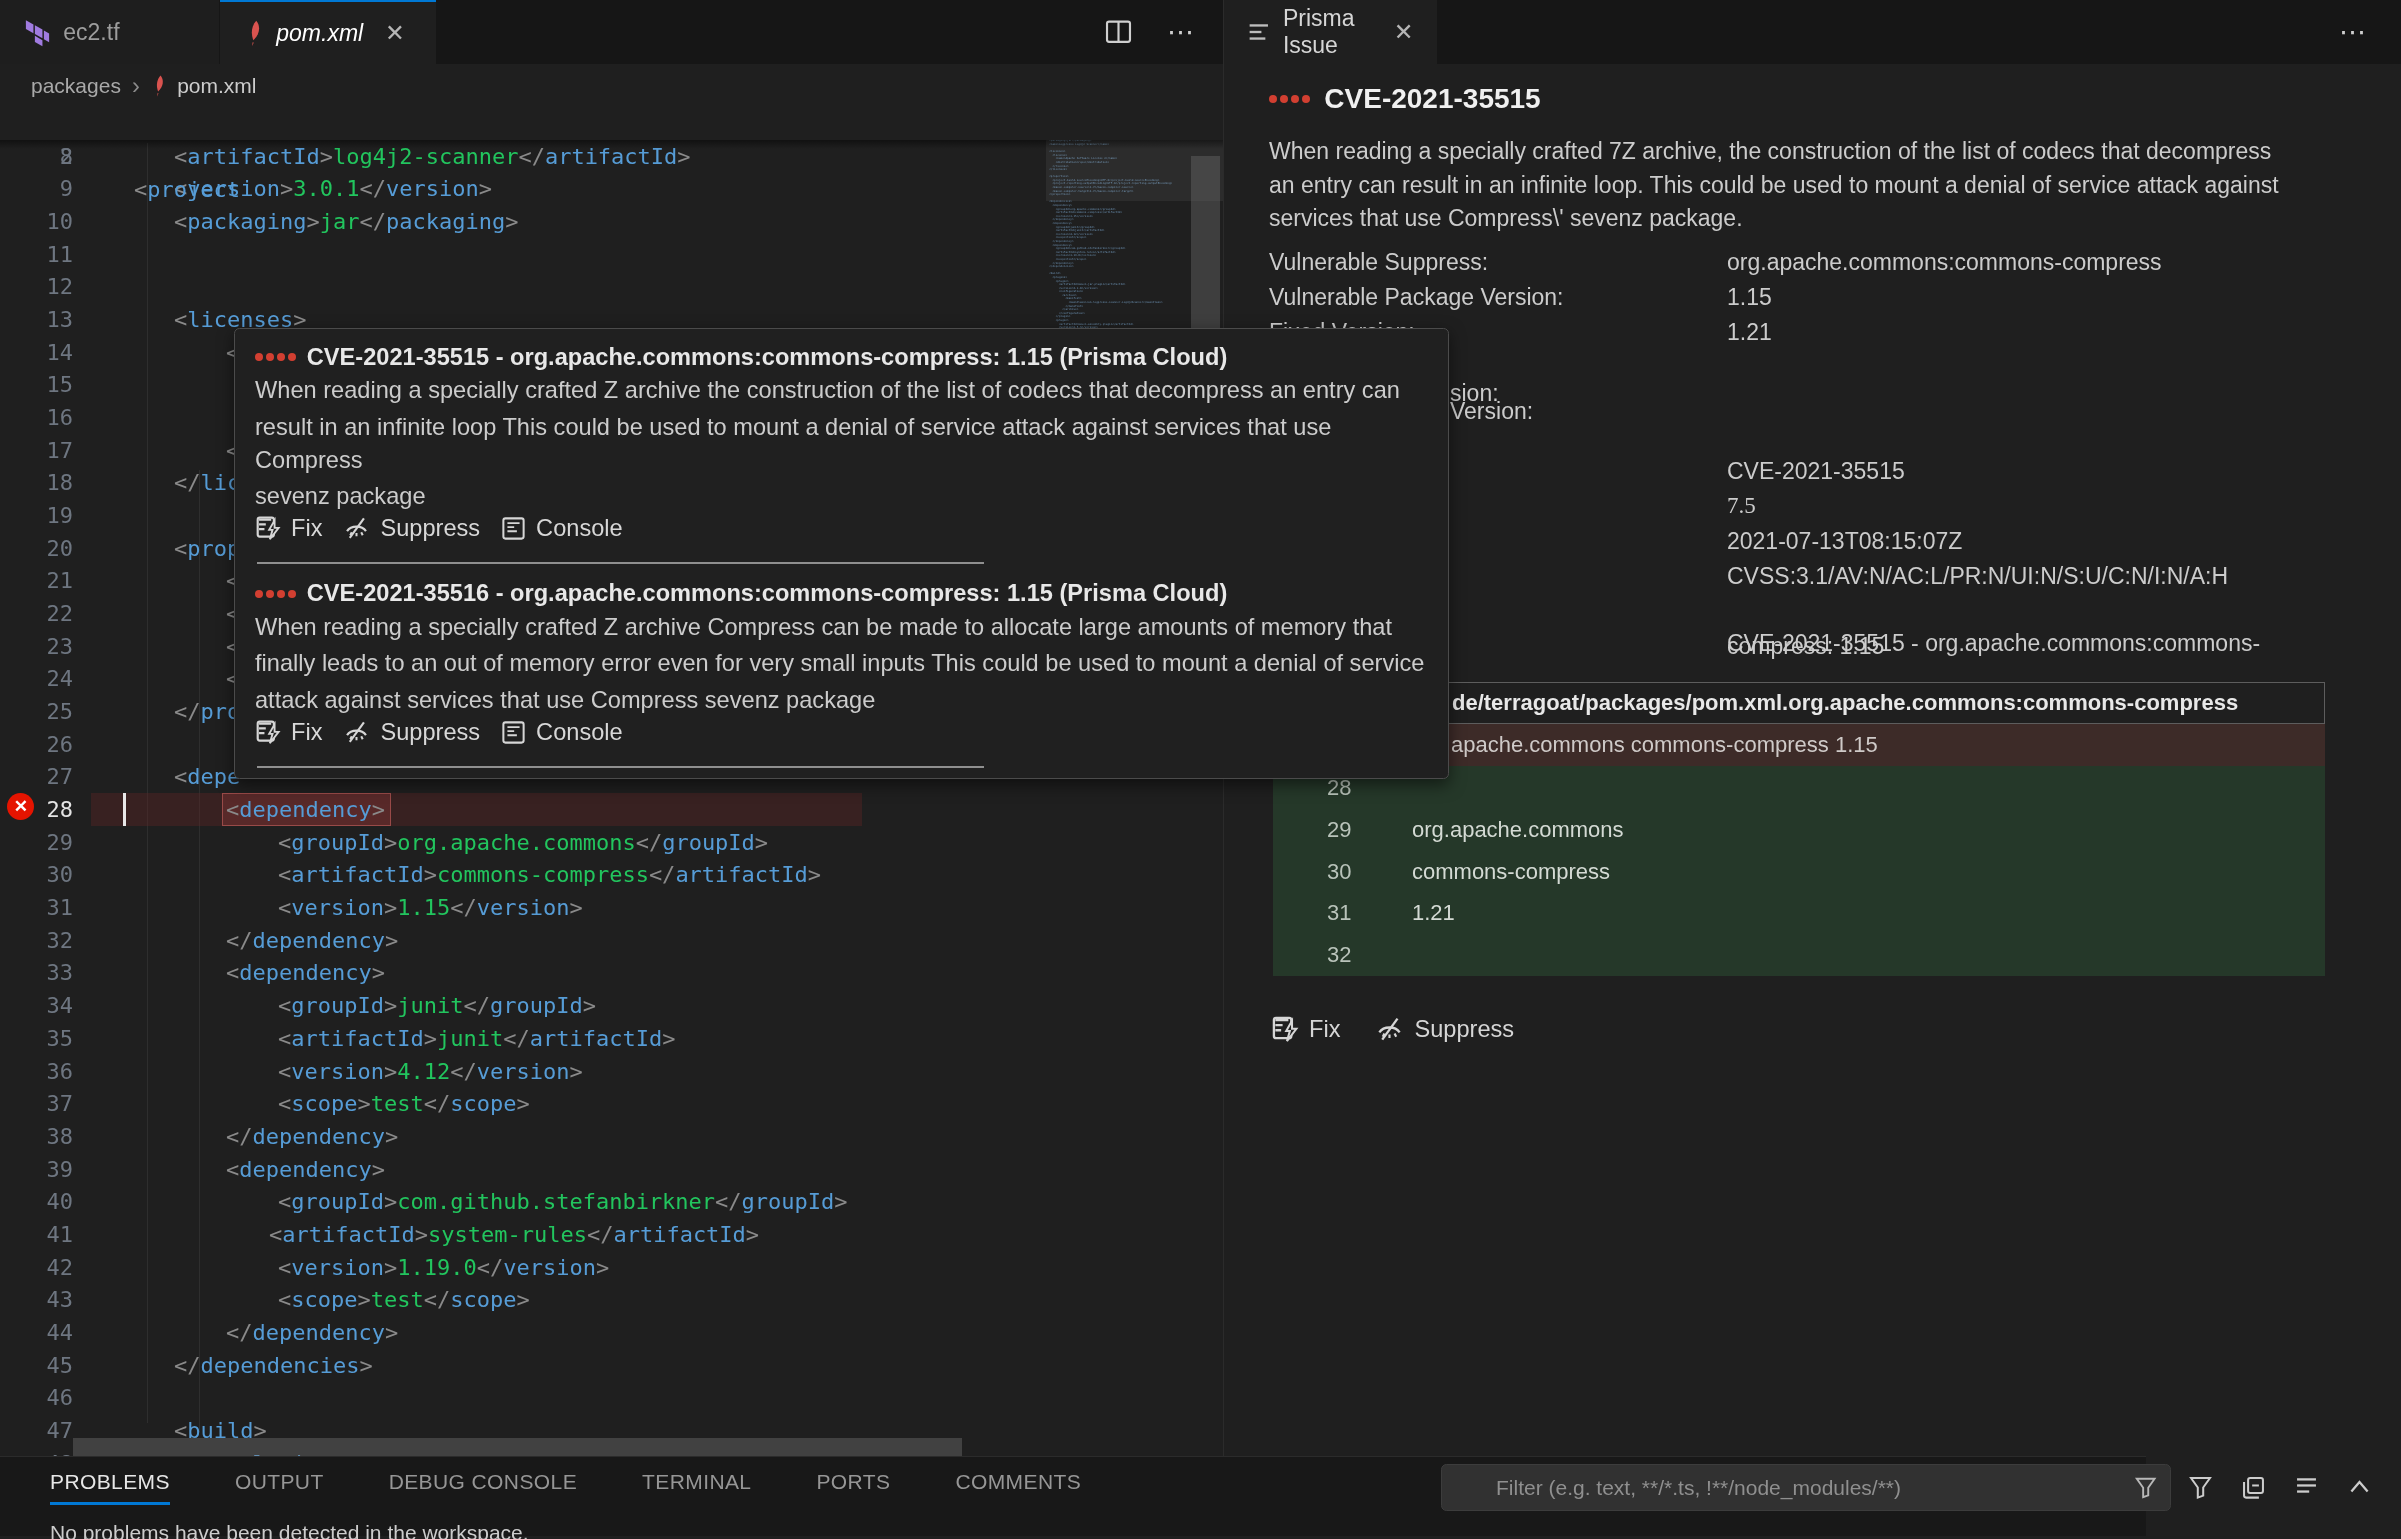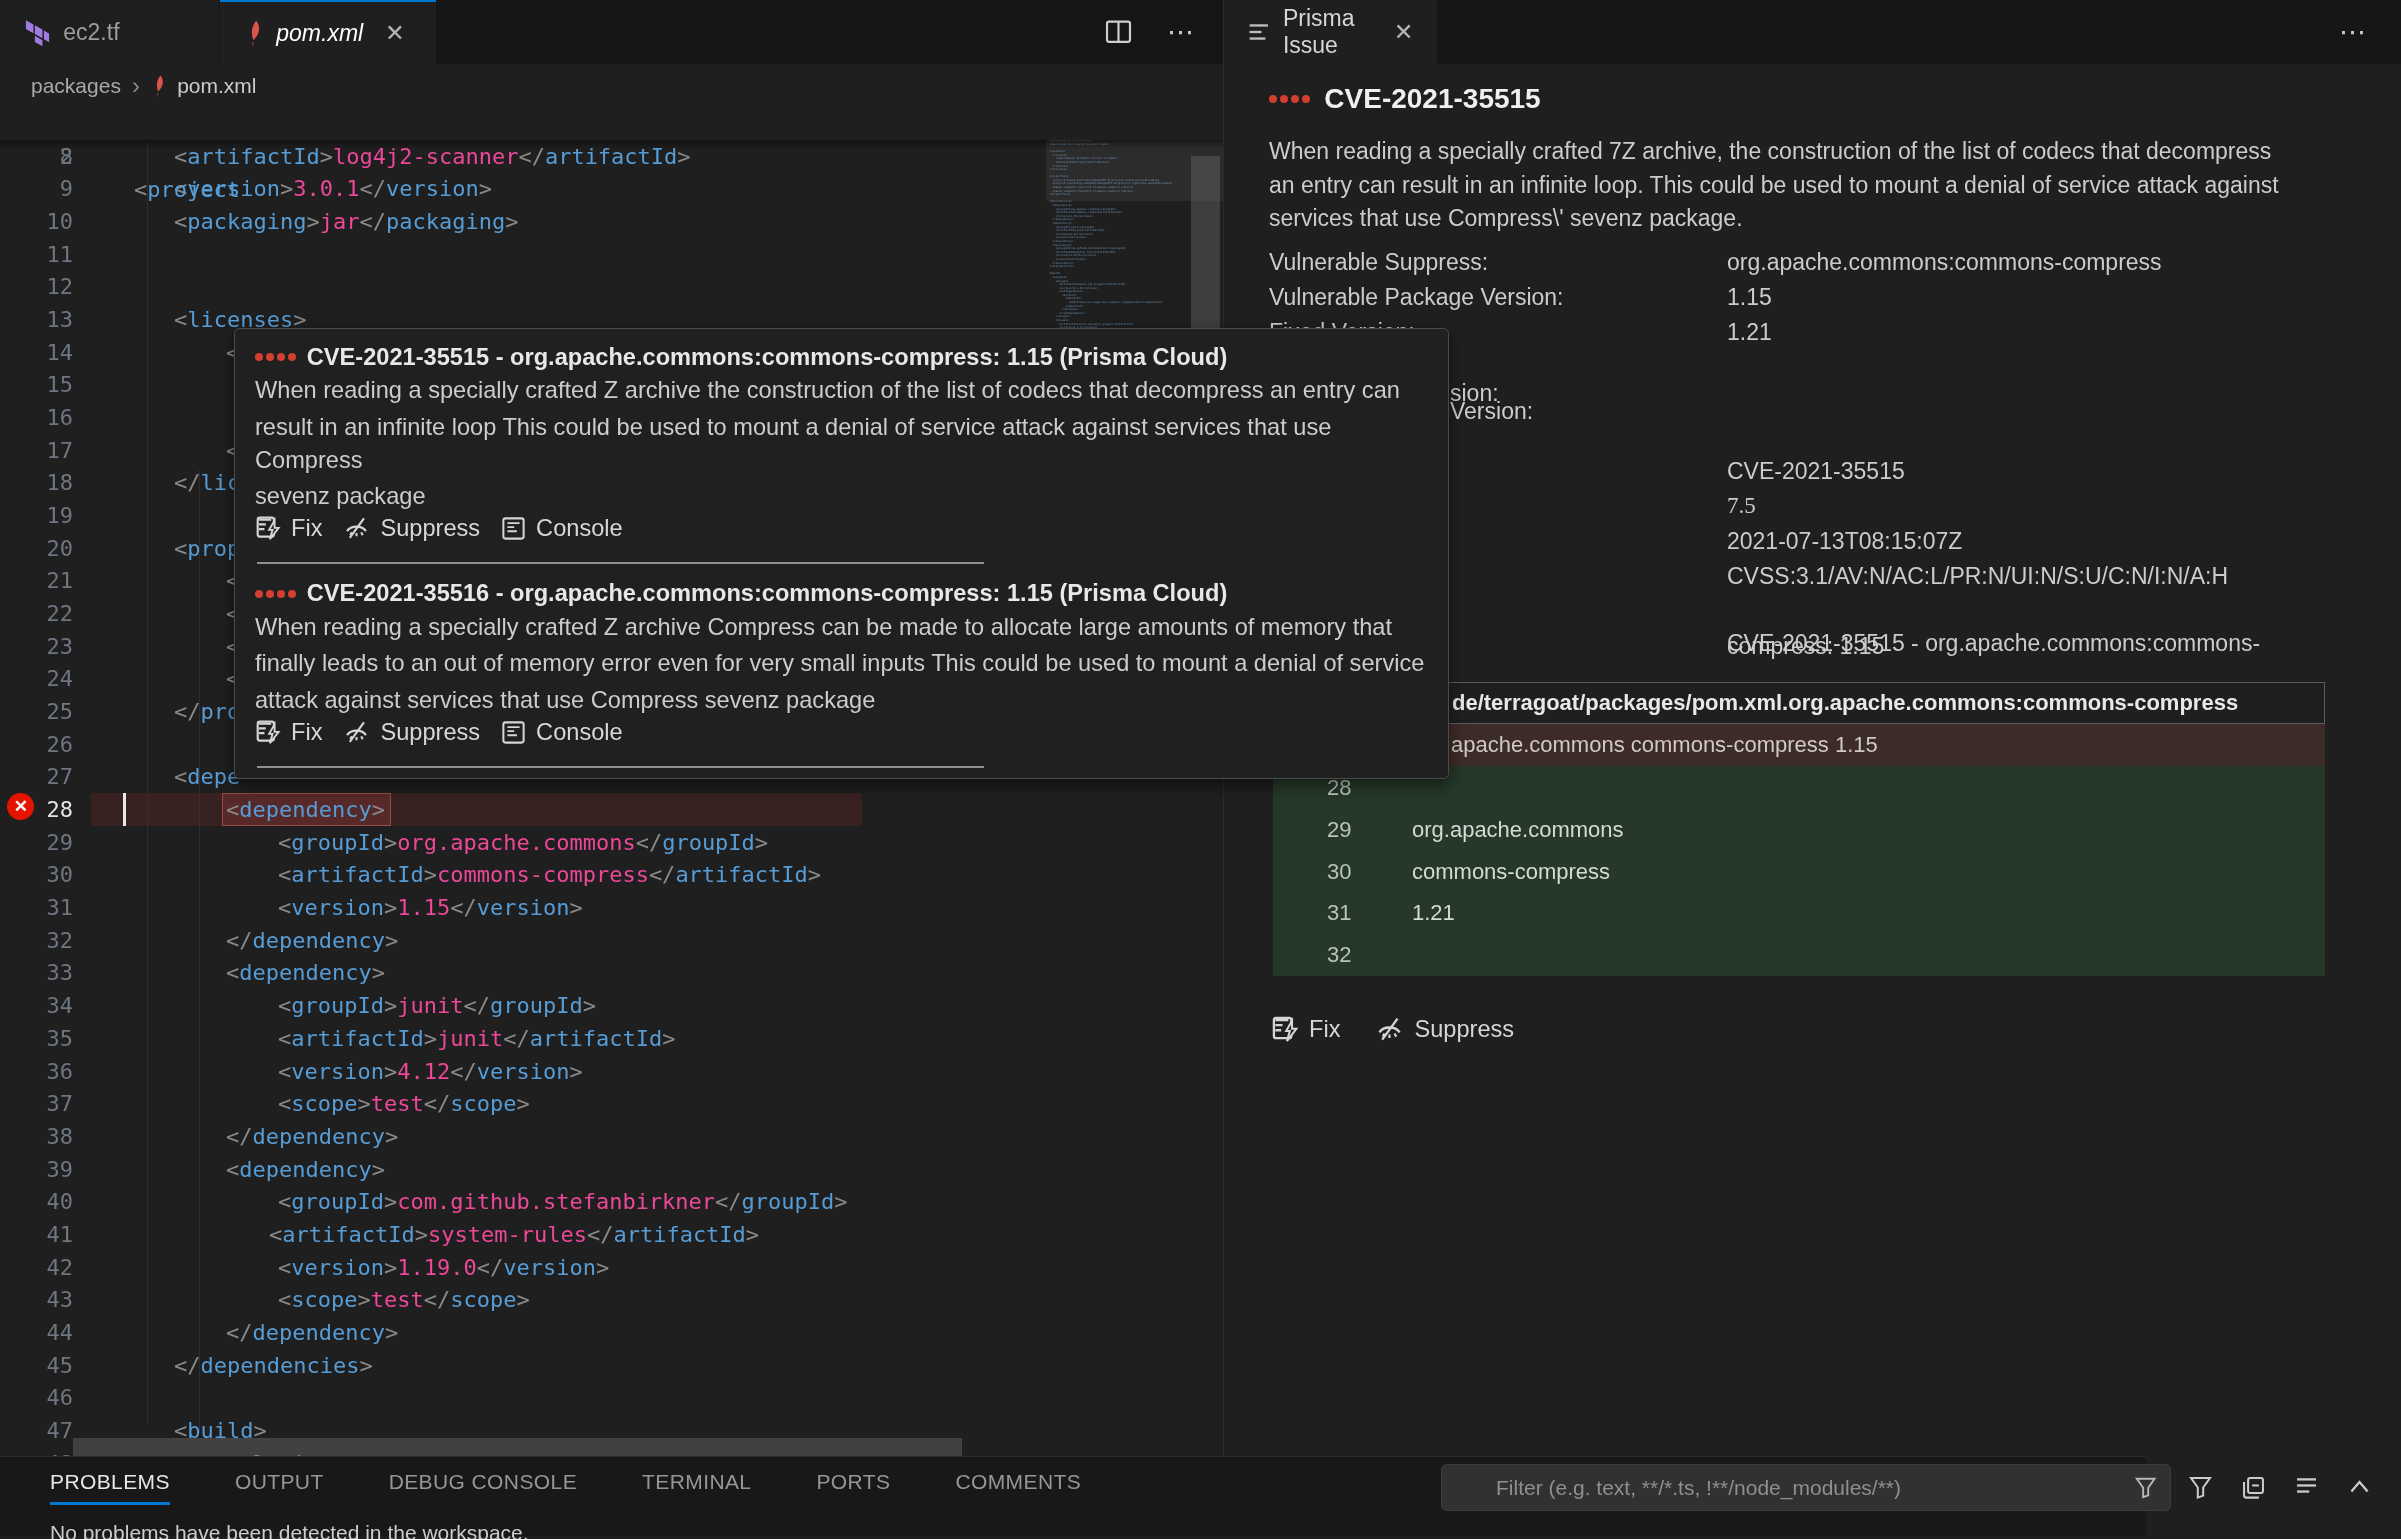--- a/index.html
+++ b/index.html
@@ -22,21 +22,21 @@
   .tab-actions { position:absolute; top:0; height:64px; display:flex; align-items:center; gap:31px; color:#c5c5c5; }
 
   
   #breadcrumb { left:0; top:64px; width:1223px; height:44px; background:#1f1f1f; display:flex; align-items:center; gap:11px; padding-left:31px; font-size:21px; color:#a9a9a9; }
 
   
   #editor { left:0; top:107px; width:1223px; height:1352px; background:#1f1f1f; overflow:hidden; }
   .code-row { position:absolute; left:0; width:1223px; height:33px; font-family:"DejaVu Sans Mono", monospace; font-size:22px; line-height:33px; white-space:pre; }
   .gutter-num { position:absolute; left:0; width:73px; text-align:right; color:#6e7681; }
   .gutter-num.bright { color:#e4e4e4; }
-  .seg-p { color:#8a8a8a; } .seg-t { color:#569cd6; } .seg-x { color:#ec4899; }
+  .seg-p { color:#8a8a8a; } .seg-t { color:#569cd6; } .seg-x { color:#22c55e; }
   #sticky { left:0; top:107px; width:1223px; height:33px; background:#1f1f1f; z-index:6; }
   #sticky-shadow { left:0; top:140px; width:1223px; height:9px; background:linear-gradient(to bottom, rgba(0,0,0,.45), rgba(0,0,0,0)); z-index:6; }
   .indent-guide { position:absolute; width:0.9px; background:rgba(255,255,255,.07); }
   #err-band { position:absolute; left:91px; width:771px; height:33px; background:rgba(96,38,38,.40); }
   #err-box { position:absolute; height:33px; background:rgba(128,52,50,.45); border:0.9px solid rgba(207,102,98,.55); }
   #cursor { position:absolute; width:2.7px; height:33px; background:#e8e8e8; }
   #error-gutter-icon { position:absolute; left:7.3px; width:27px; height:27px; border-radius:50%; background:#e51400; color:#fff; font-size:17px; font-weight:bold; display:flex; align-items:center; justify-content:center; font-family:"Liberation Sans",sans-serif; }
 
   
   #minimap { left:1046px; top:107px; width:145px; height:223px; overflow:hidden; z-index:5; }

